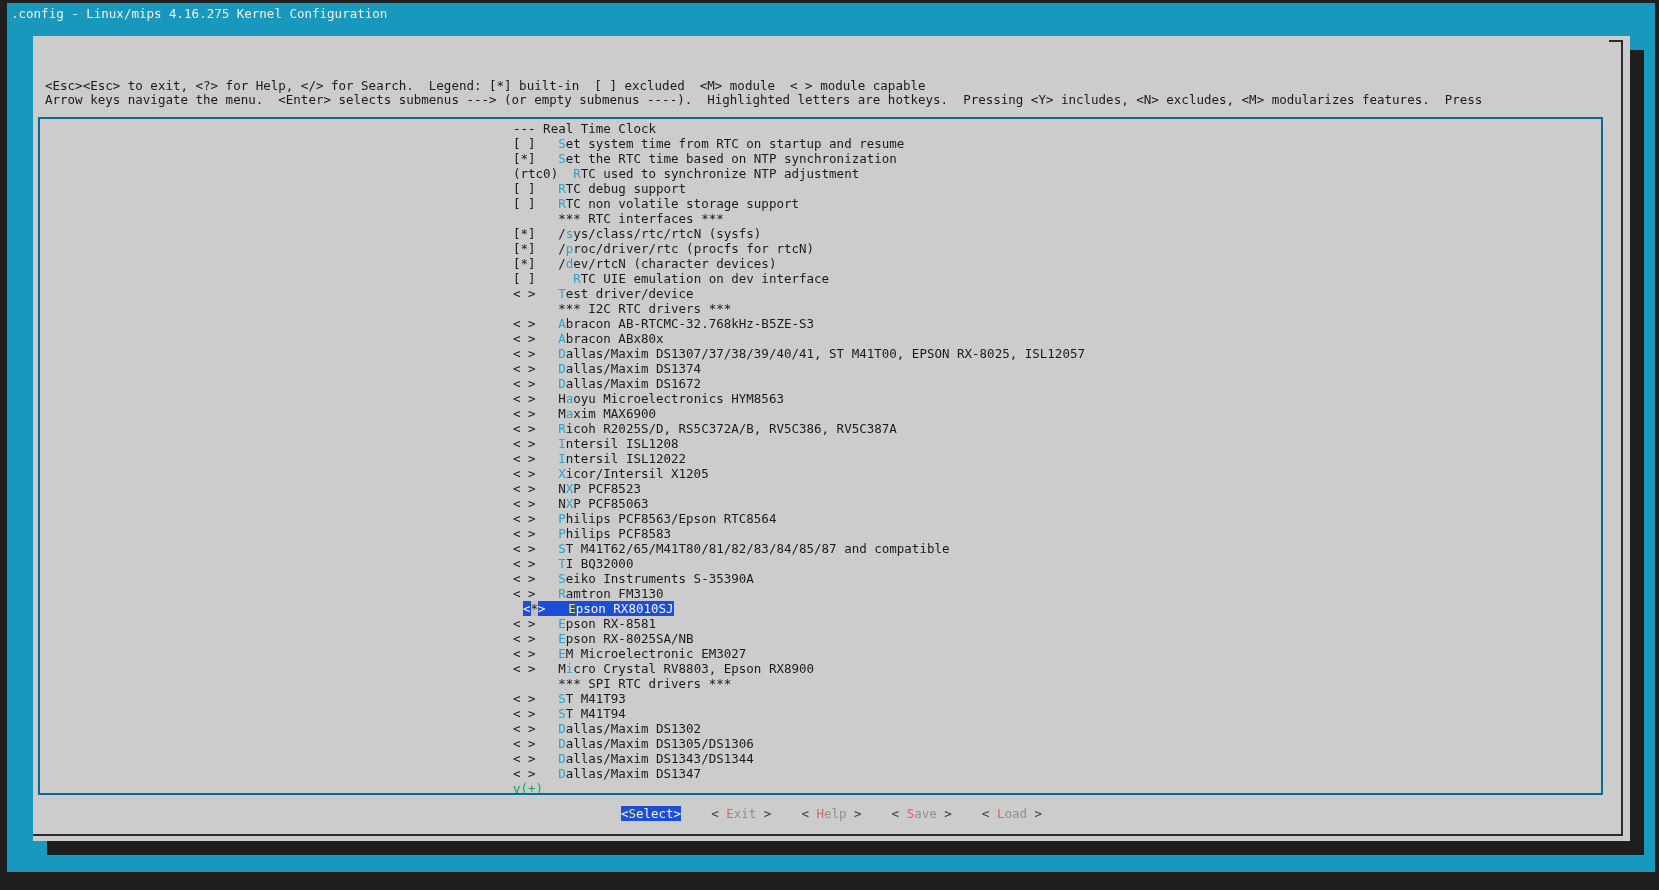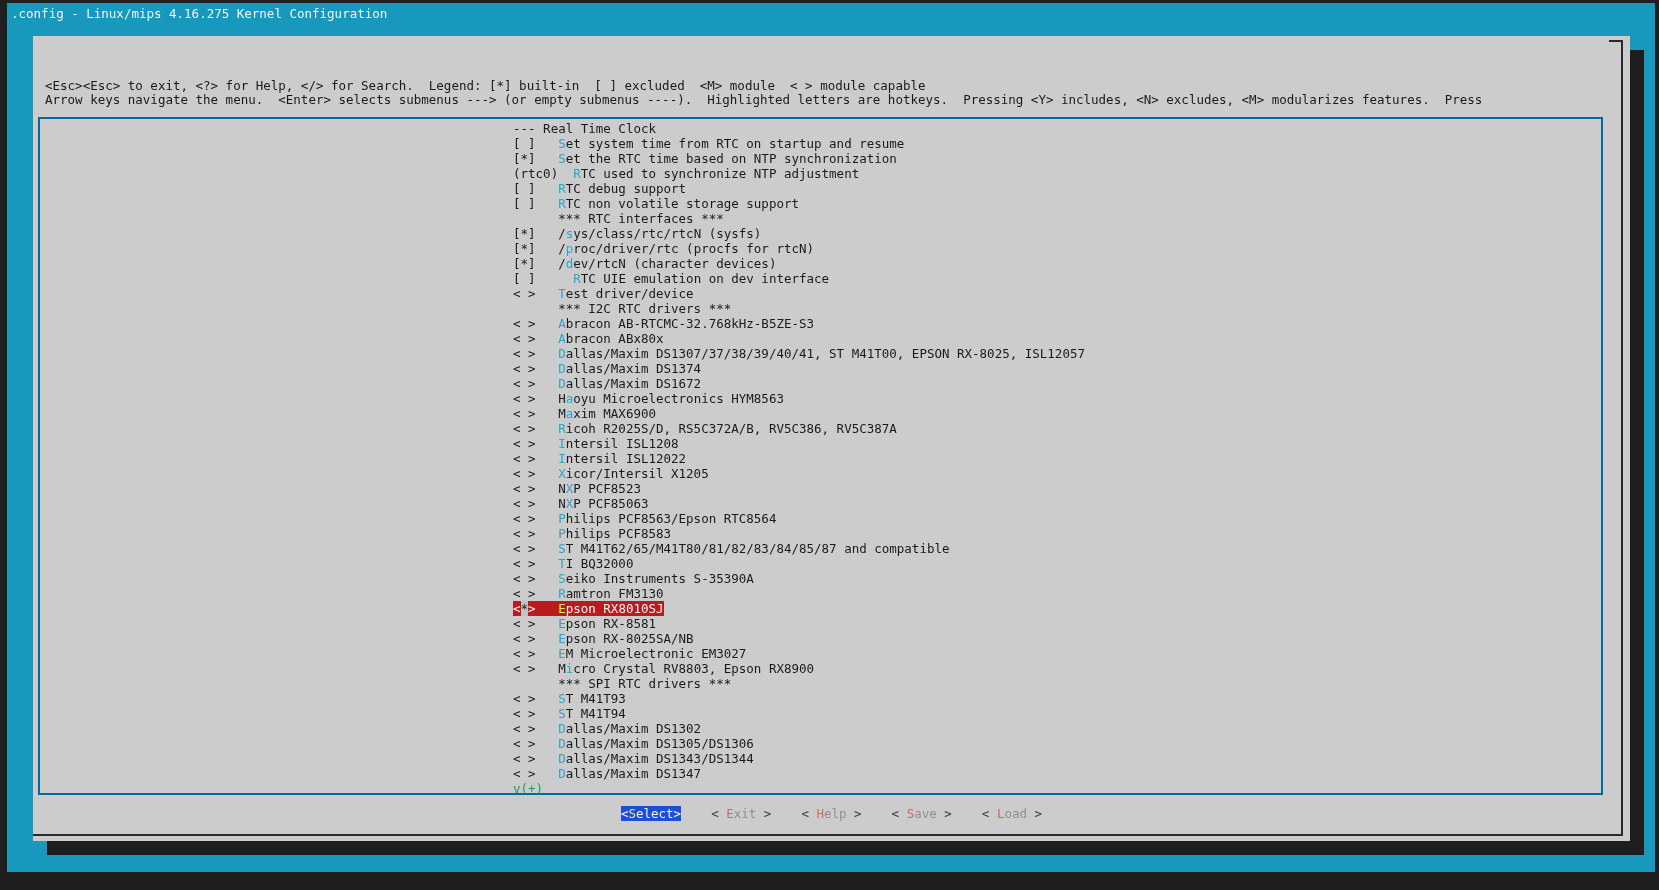--- a/index.html
+++ b/index.html
@@ -16,21 +16,21 @@
   .shadow{position:absolute;left:40px;top:47px;width:1597px;height:805px;background:#1e1e1e;}
   .dialog{position:absolute;left:26px;top:33px;width:1597px;height:805px;background:#cccccc;color:#1a1a1a;}
   .dialog-title{position:absolute;top:2px;left:0;right:0;text-align:center;color:#259fc4;}
   .instr{position:absolute;left:12px;white-space:pre;}
   .instr1{top:16px;margin-top:40px;}
   .instr2{top:42px;text-align:center;}
   .menubox{position:absolute;left:5px;top:81px;width:1561px;height:674px;border:2px solid #0369a1;}
   .list{position:absolute;left:473px;top:2px;white-space:pre;}
   .row{height:15px;white-space:pre;}
   .hot{color:#2fa3c6;}
-  .rowline.sel{background:#b91c1c;color:#f5f5f5;}
+  .rowline.sel{background:#1d4ed8;color:#f5f5f5;margin-left:10px;}
   .rowline.sel .hot{color:#e9e959;}
   .rowline.sel .star{background:#c2c2c2;color:#222222;}
   .row.scroll{color:#18a45f;}
   .buttons{position:absolute;left:0;right:0;top:770px;display:flex;justify-content:center;gap:30px;}
   .btn{white-space:pre;color:#8f8f8f;cursor:default;}
   .btn .bracket{color:#3c3c3c;}
   .btn .bhot{color:#e2625e;}
   .btn.sel{background:#1d4ed8;color:#f5f5f5;}
   .btn.sel .bracket{color:#f5f5f5;}
   .btn.sel .bhot{color:#e9e959;}

